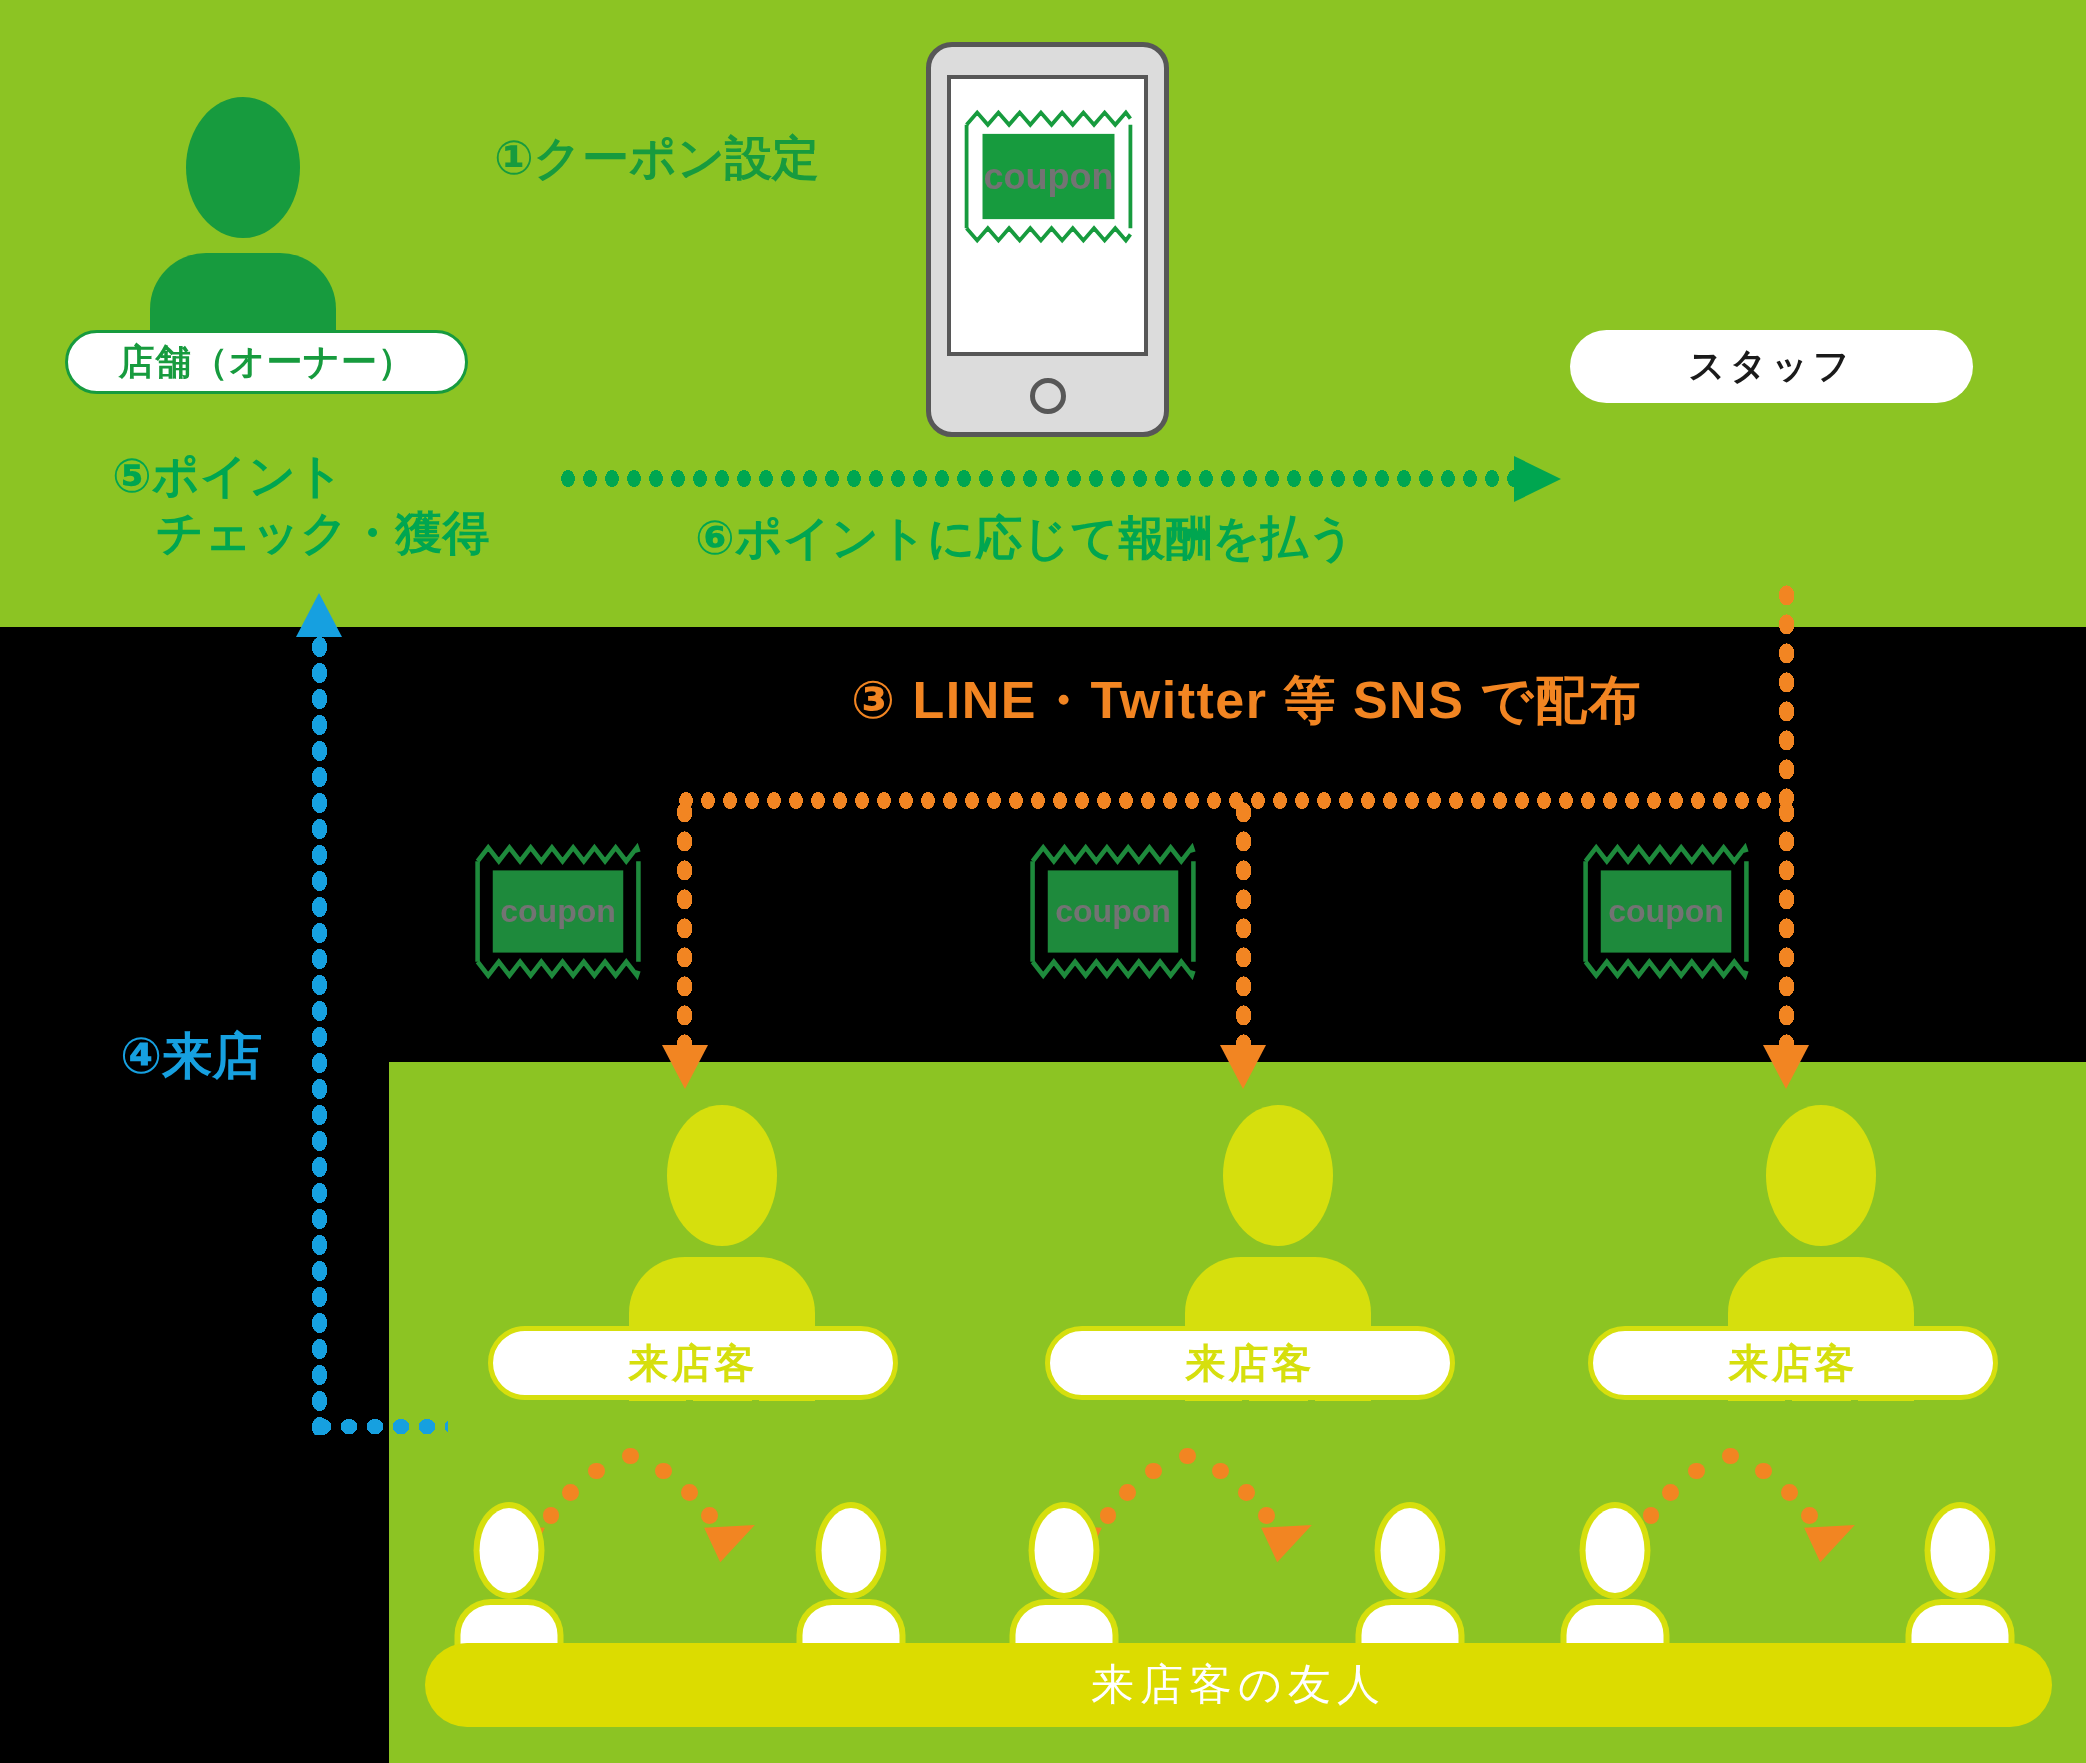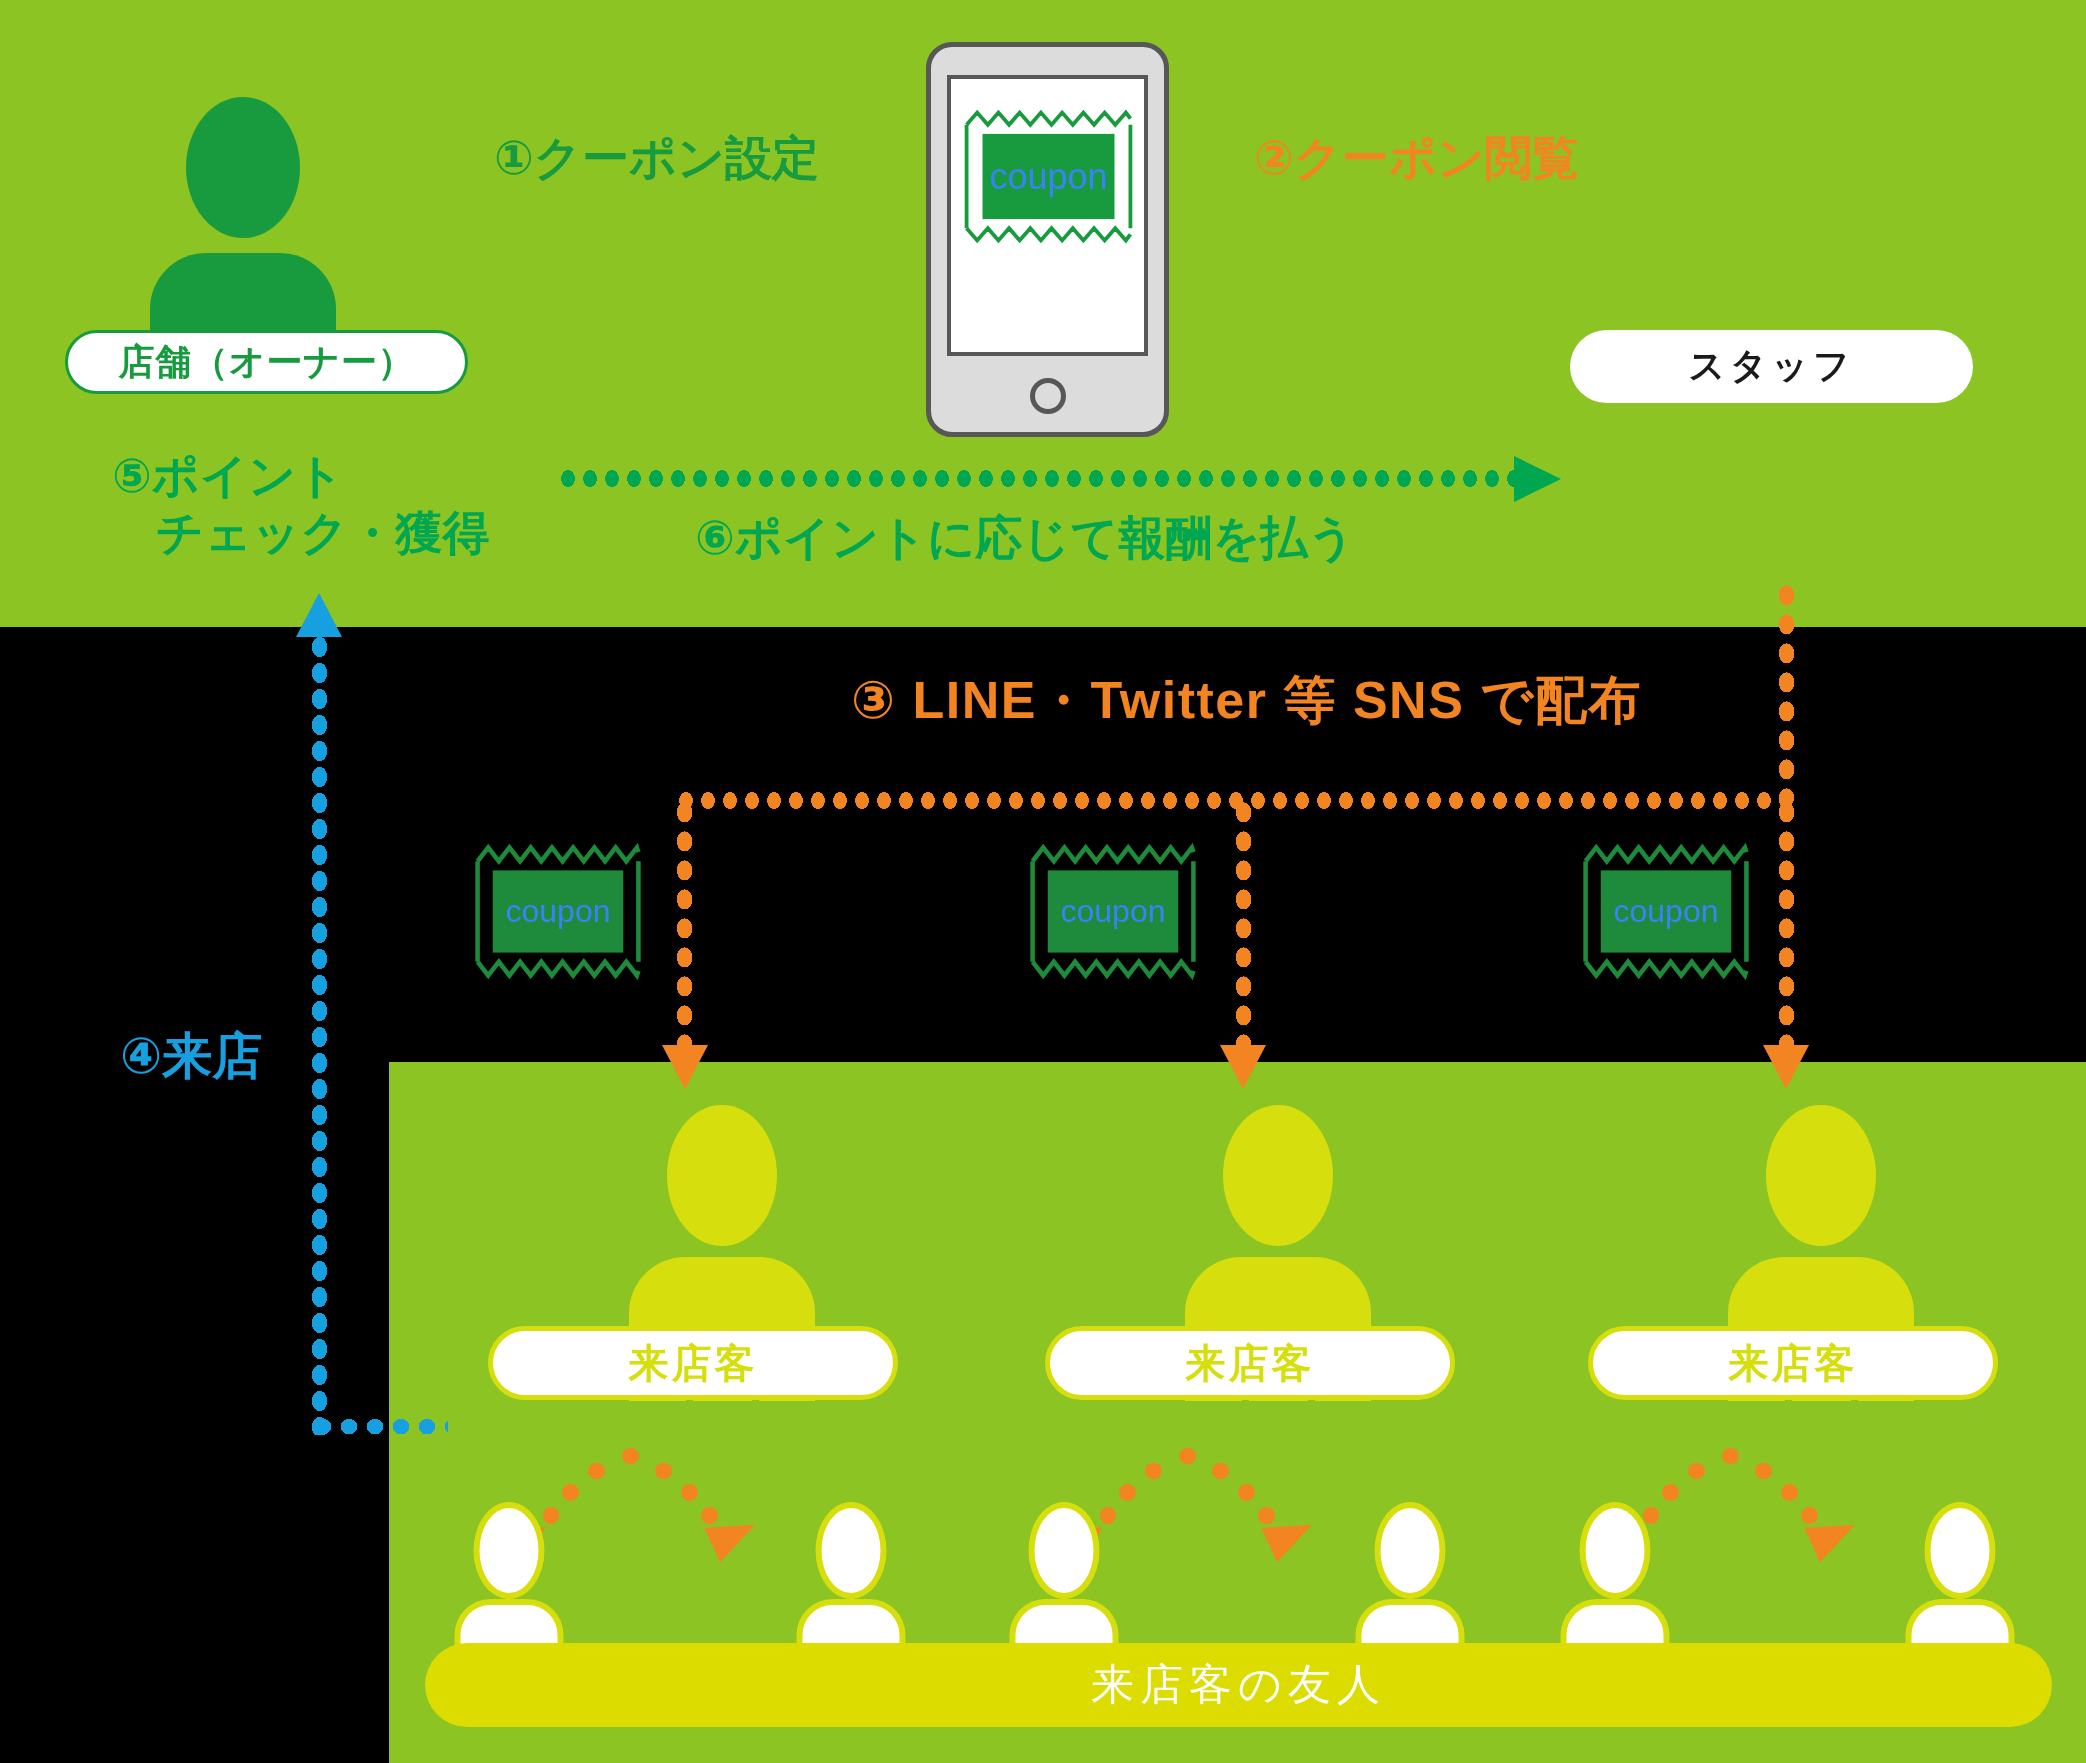--- a/index.html
+++ b/index.html
@@ -97,21 +97,21 @@
     width:36px;height:36px;border:5.3px solid #575757;border-radius:50%;
     box-sizing:border-box;
   }
 
   
   .coupon{position:absolute;}
   .coupon svg{display:block;width:100%;height:100%;}
   .coupon .cw{
     position:absolute;left:0;top:0;width:100%;height:100%;
     display:flex;align-items:center;justify-content:center;
-    color:#3b82f6;font-weight:normal;pointer-events:none;
+    color:#737373;font-weight:bold;pointer-events:none;
   }
 
   #coupon-phone{left:959px;top:108px;width:179px;height:137px;}
   #coupon-phone .cw{font-size:36px;}
 
   .coupon-row{top:843px;width:176px;height:137px;}
   .coupon-row .cw{font-size:32px;}
   #coupon-a{left:470px;}
   #coupon-b{left:1025px;}
   #coupon-c{left:1578px;}
@@ -290,21 +290,20 @@
     <svg viewBox="0 0 236 180" preserveAspectRatio="none" aria-hidden="true">
       <path d="M10 22 L10 158 M226 22 L226 158" stroke="#179B3E" stroke-width="5" fill="none"></path>
       <path d="M10 22 L24 6 L38 22 L52 6 L66 22 L80 6 L94 22 L108 6 L122 22 L136 6 L150 22 L164 6 L178 22 L192 6 L206 22 L220 6 L226 14" stroke="#179B3E" stroke-width="5" fill="none"></path>
       <path d="M10 158 L24 174 L38 158 L52 174 L66 158 L80 174 L94 158 L108 174 L122 158 L136 174 L150 158 L164 174 L178 158 L192 174 L206 158 L220 174 L226 166" stroke="#179B3E" stroke-width="5" fill="none"></path>
       <rect x="31" y="34" width="174" height="112" fill="#179B3E"></rect>
     </svg>
     <div class="cw">coupon</div>
   </div>
 
   <div class="step" id="step1">①クーポン設定</div>
-  <div class="step" id="step2">②クーポン閲覧</div>
 
   <div class="step" id="step5">
     <span>⑤ポイント</span>
     <span class="l2">チェック・獲得</span>
   </div>
 
   <div class="step" id="step6">⑥ポイントに応じて報酬を払う</div>
 
 
   <div class="line-h" id="g-line"></div>

